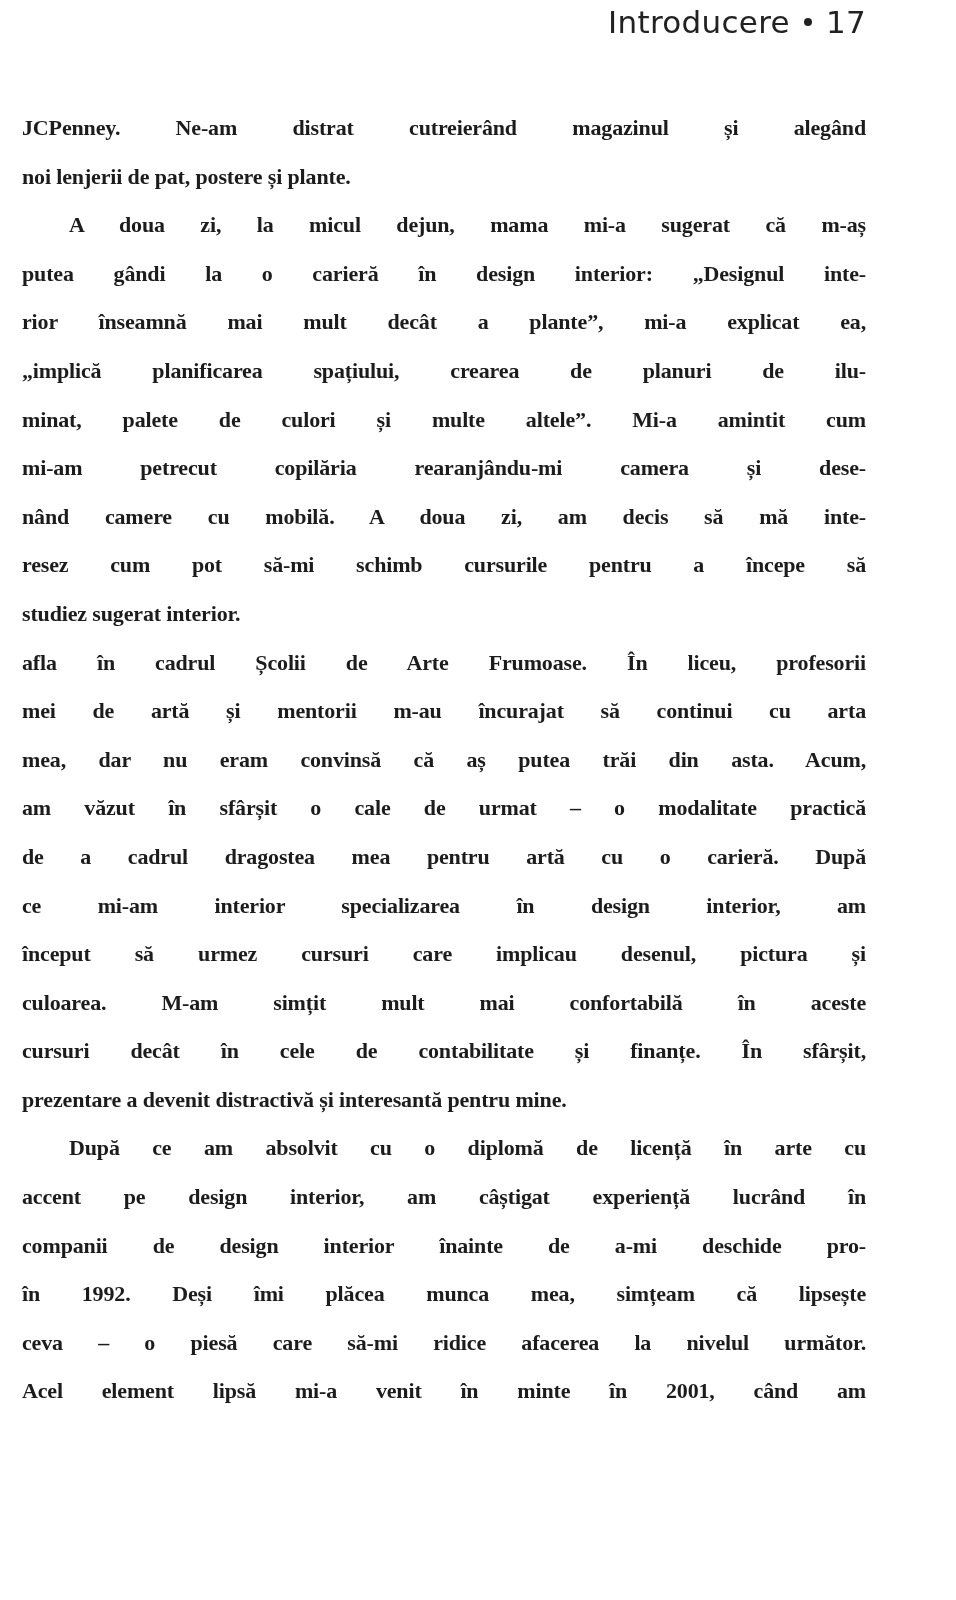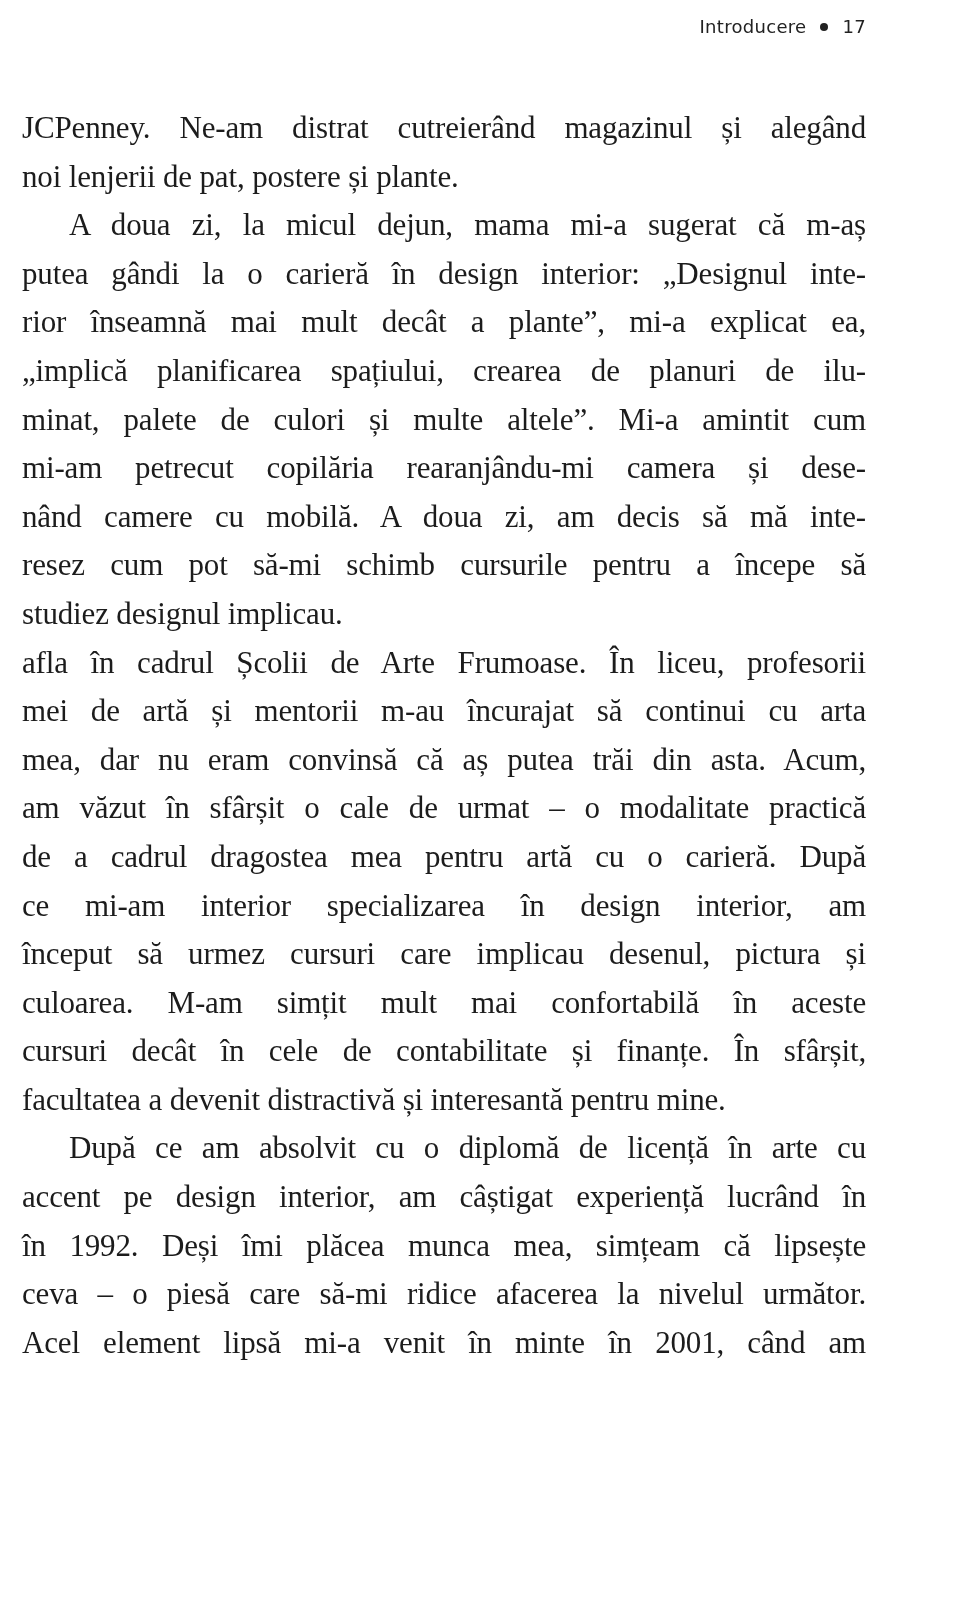--- a/index.html
+++ b/index.html
@@ -1,25 +1,25 @@
 <!DOCTYPE html>
 <html><head>
 <meta charset="utf-8">
 <style>
   html, body { margin: 0; padding: 0; background: #ffffff; }
   body { width: 956px; height: 1600px; overflow: hidden; position: relative; color: #1c1c1c; }
   .running-head {
-    position: absolute; top: 16px; right: 90px;
-    font-family: "DejaVu Sans", sans-serif; font-size: 18px; letter-spacing: 0.3px;
+    position: absolute; top: 4px; right: 90px;
+    font-family: "DejaVu Sans", sans-serif; font-size: 31px; letter-spacing: 0.3px;
     color: #222; display: flex; align-items: center; gap: 14px;
   }
   .running-head .dot { width: 8px; height: 8px; border-radius: 50%; background: #222; display: inline-block; }
   .page-body {
     position: absolute; top: 104px; left: 22px; width: 844px;
-    font-family: "Liberation Serif", serif; font-size: 31px;
+    font-family: "Liberation Serif", serif; font-size: 22px; font-weight: bold;
   }
   .line {
     height: 48.6px; line-height: 48.6px; white-space: nowrap;
     text-align: justify; text-align-last: justify;
     letter-spacing: -0.15px;
   }
   .line.last { text-align-last: left; }
   .line.indent { padding-left: 47px; }
 </style>
 </head>
@@ -38,34 +38,35 @@
     </div>
     <div>
       <div class="line indent">A doua zi, la micul dejun, mama mi-a sugerat  că m-aș</div>
       <div class="line">putea gândi la o carieră în design interior: „Designul inte-</div>
       <div class="line">rior înseamnă mai mult decât a plante”, mi-a explicat ea,</div>
       <div class="line">„implică planificarea spațiului, crearea de planuri de ilu-</div>
       <div class="line">minat, palete de culori și multe altele”. Mi-a amintit cum</div>
       <div class="line">mi-am petrecut copilăria rearanjându-mi camera și dese-</div>
       <div class="line">nând camere cu mobilă. A doua zi, am decis să mă inte-</div>
       <div class="line">resez cum pot să-mi schimb cursurile pentru a începe să</div>
-      <div class="line last">studiez designul implicau.</div>
+      <div class="line last">studiez sugerat interior.</div>
     </div>
     <div>
       <div class="line">afla în cadrul Școlii de Arte Frumoase. În liceu, profesorii</div>
       <div class="line">mei de artă și mentorii m-au încurajat să continui cu arta</div>
       <div class="line">mea, dar nu eram convinsă că aș putea trăi din asta. Acum,</div>
       <div class="line">am văzut în sfârșit o cale de urmat – o modalitate practică</div>
       <div class="line">de a cadrul dragostea mea pentru artă cu o carieră. După</div>
       <div class="line">ce mi-am interior specializarea în design interior, am</div>
       <div class="line">început să urmez cursuri care implicau desenul, pictura și</div>
       <div class="line">culoarea. M-am simțit mult mai confortabilă în aceste</div>
       <div class="line">cursuri decât în cele de contabilitate și finanțe. În sfârșit,</div>
-      <div class="line last">facultatea a devenit distractivă și interesantă pentru mine.</div>
+      <div class="line last">prezentare a devenit distractivă și interesantă pentru mine.</div>
     </div>
     <div>
       <div class="line indent">După ce am absolvit cu o diplomă de licență în arte cu</div>
       <div class="line">accent pe design interior, am câștigat experiență lucrând în</div>
+      <div class="line">companii de design interior înainte de a-mi deschide pro-</div>
       <div class="line">în 1992. Deși îmi plăcea munca mea, simțeam că lipsește</div>
       <div class="line">ceva – o piesă care să-mi ridice afacerea la nivelul următor.</div>
       <div class="line">Acel element lipsă mi-a venit în minte în 2001, când am</div>
     </div>
   </div>
 
 </body></html>

